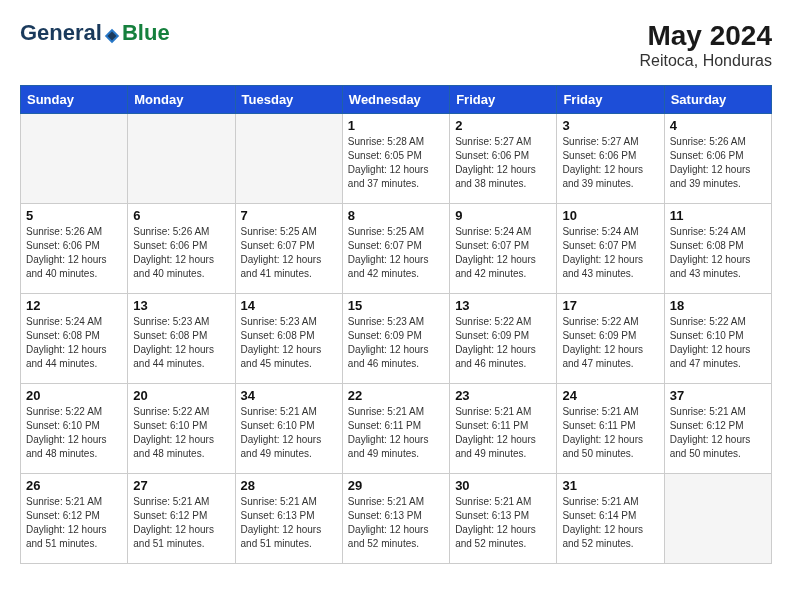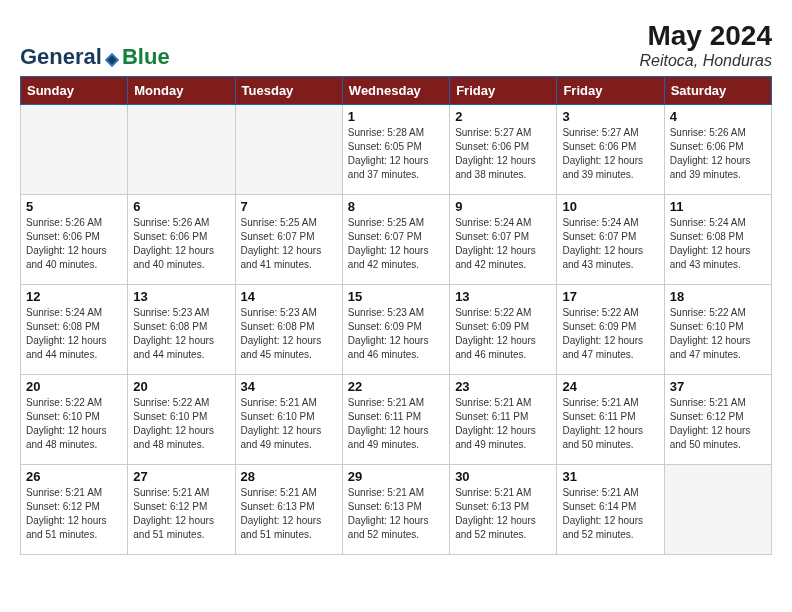--- a/index.html
+++ b/index.html
@@ -6,22 +6,22 @@
     body {
       font-family: Arial, sans-serif;
       background: #fff;
       width: 792px;
       min-height: 612px;
       padding: 20px;
     }
     .header {
       display: flex;
       justify-content: space-between;
-      align-items: flex-end;
-      margin-bottom: 6px;
+      align-items: flex-start;
+      margin-bottom: 15px;
     }
     .logo {
       display: flex;
       flex-direction: column;
       align-items: flex-start;
     }
     .logo-text {
       display: flex;
       align-items: center;
       font-size: 22px;
@@ -32,29 +32,28 @@
       text-align: right;
     }
     .title-month {
       font-size: 28px;
       font-weight: bold;
       color: #1a1a1a;
     }
     .title-location {
       font-size: 16px;
       color: #333;
-      font-style: italic;
     }
     .calendar {
       width: 100%;
       border-collapse: collapse;
       font-size: 11px;
     }
     .calendar th {
-      background-color: #7f1d1d;
+      background-color: #1d4ed8;
       color: #fff;
       text-align: left;
       padding: 6px 6px;
       font-size: 13px;
       font-weight: bold;
       border: 1px solid #2060a8;
     }
     .calendar td {
       border: 1px solid #ccc;
       vertical-align: top;

